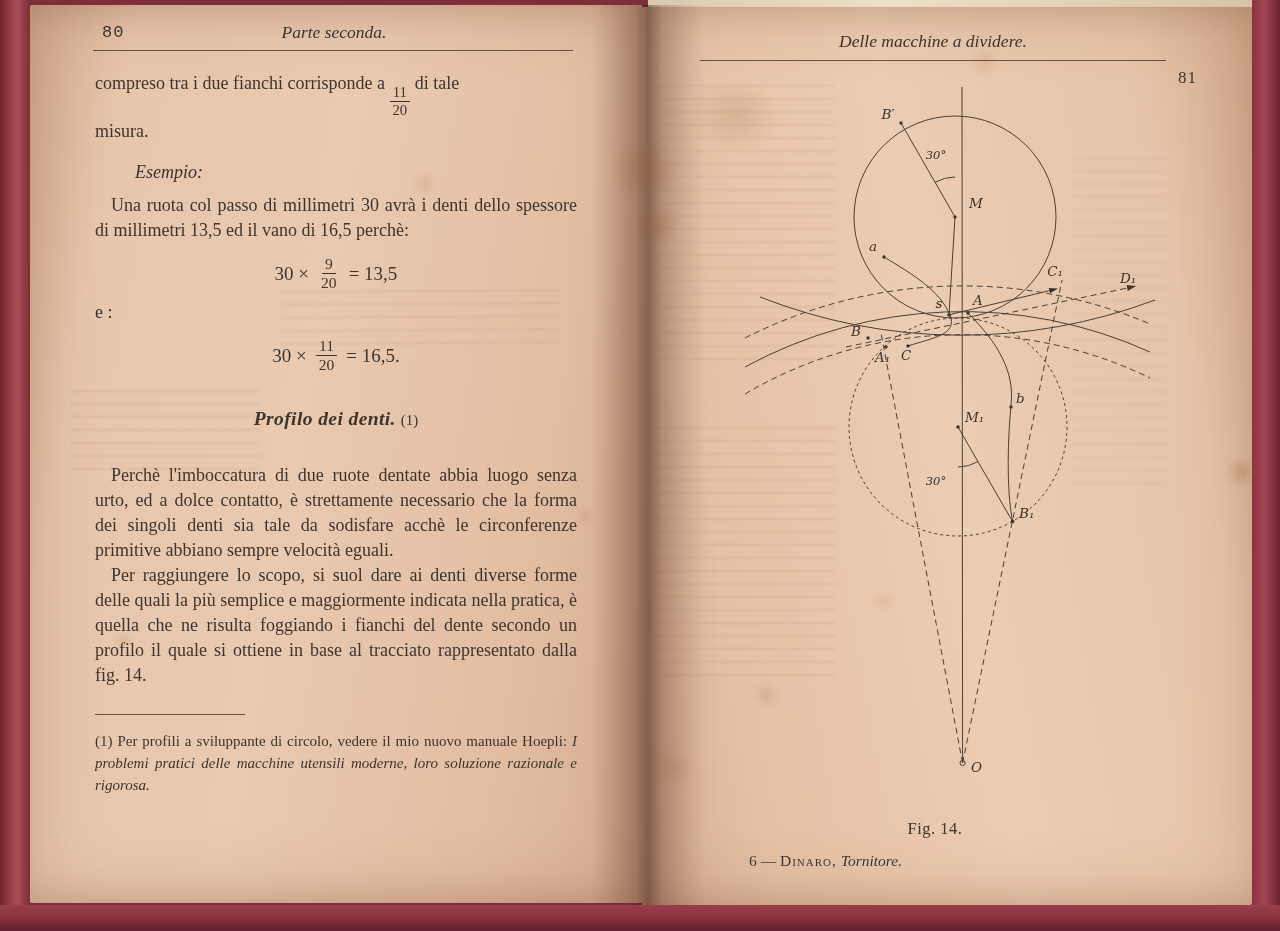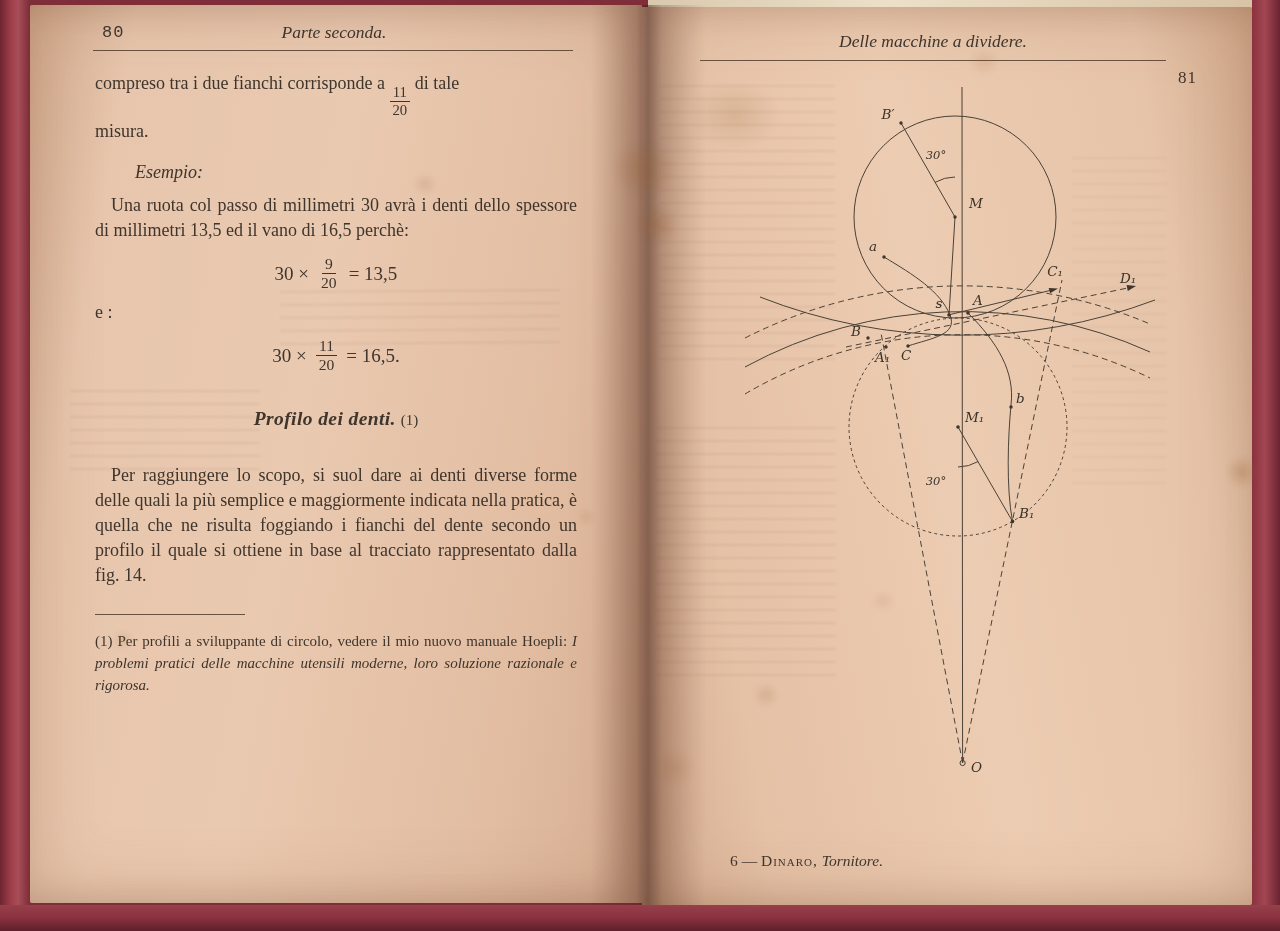--- a/index.html
+++ b/index.html
@@ -48,21 +48,21 @@
   .frac .num { border-bottom:1.2px solid currentColor; padding:0 3px; display:block; }
   .frac .den { padding:0 3px; display:block; }
   .equation { display:flex; justify-content:center; align-items:center; gap:9px; font-size:19px; margin:12px 0 6px 0; }
   .econj { margin:8px 0 2px 0; }
   .sect-head { margin:32px 0 30px 0; text-align:center; font-size:19.5px; }
   .sect-head b i { letter-spacing:.4px; }
   .footnote-rule { margin-top:26px; width:150px; border-top:1px solid rgba(72,52,38,.8); }
   .footnote { margin-top:15px; font-size:15px; line-height:22px; text-align:justify; }
   
   .fig-caption { position:absolute; left:58px; top:812px; width:470px; text-align:center; font-size:16.5px; letter-spacing:.5px; }
-  .signature { position:absolute; left:88px; top:845px; font-size:15.5px; }
+  .signature { position:absolute; left:107px; top:845px; font-size:15.5px; }
   .signature .smallcaps { font-variant:small-caps; letter-spacing:1px; }
   .signature i { font-style:italic; }
   .figure-svg { position:absolute; left:58px; top:68px; }
   .figure-svg .thin { stroke:#4b4136; stroke-width:1; fill:none; }
   .figure-svg .dash { stroke-dasharray:6 4; }
   .figure-svg .fdash { stroke-dasharray:3 3; }
   .figure-svg .dot { fill:#3e362c; stroke:none; }
   .figure-svg text { fill:#3b332a; font-family:"DejaVu Serif","Liberation Serif",serif;
     font-style:italic; font-size:13.5px; }
   .figure-svg text.small { font-size:11.5px; }
@@ -113,20 +113,21 @@
           <span class="den">20</span>
         </span>
       <span>= 16,5.</span>
     </div>
 
     <p class="sect-head">
       <b><i>Profilo dei denti.</i></b>
       <span style="font-size:15px;">(1)</span>
     </p>
 
+    <p class="para indent">Perchè l'imboccatura di due ruote dentate abbia luogo senza urto, ed a dolce contatto, è strettamente necessario che la forma dei singoli denti sia tale da sodisfare acchè le circonferenze primitive abbiano sempre velocità eguali.</p>
     <p class="para indent">Per raggiungere lo scopo, si suol dare ai denti diverse forme delle quali la più semplice e maggiormente indicata nella pratica, è quella che ne risulta foggiando i fianchi del dente secondo un profilo il quale si ottiene in base al tracciato rappresentato dalla fig. 14.</p>
 
     <div class="footnote-rule"></div>
     <p class="footnote">
       <span>(1) Per profili a sviluppante di circolo, vedere il mio nuovo manuale Hoepli: </span><i>I problemi pratici delle macchine utensili moderne, loro soluzione razionale e rigorosa.</i>
     </p>
   </div>
 
   <div class="ghost" style="left:250px; top:285px; width:280px; height:60px; transform:skewY(-.4deg);"></div>
   <div class="ghost" style="left:40px; top:385px; width:190px; height:80px;"></div>
@@ -196,20 +197,21 @@
     <text x="151" y="261">B</text>
     <text x="175" y="287">A₁</text>
     <text x="201" y="285">C</text>
     <text x="265" y="347">M₁</text>
     <text x="316" y="328">b</text>
     <text class="small" x="236" y="410" text-anchor="middle">30°</text>
     <text x="319" y="443">B₁</text>
     <text x="271" y="697">O</text>
   </svg>
 
+  <div class="fig-caption">Fig. 14.</div>
 
   <div class="signature">
     <span>6 — </span><span class="smallcaps">Dinaro,</span><i> Tornitore.</i>
   </div>
 </div>
 
 <div class="gutter"></div>
 
 <div class="spot" style="left:612px; top:140px; width:64px; height:58px;"></div>
 <div class="spot" style="left:636px; top:205px; width:42px; height:40px;"></div>

